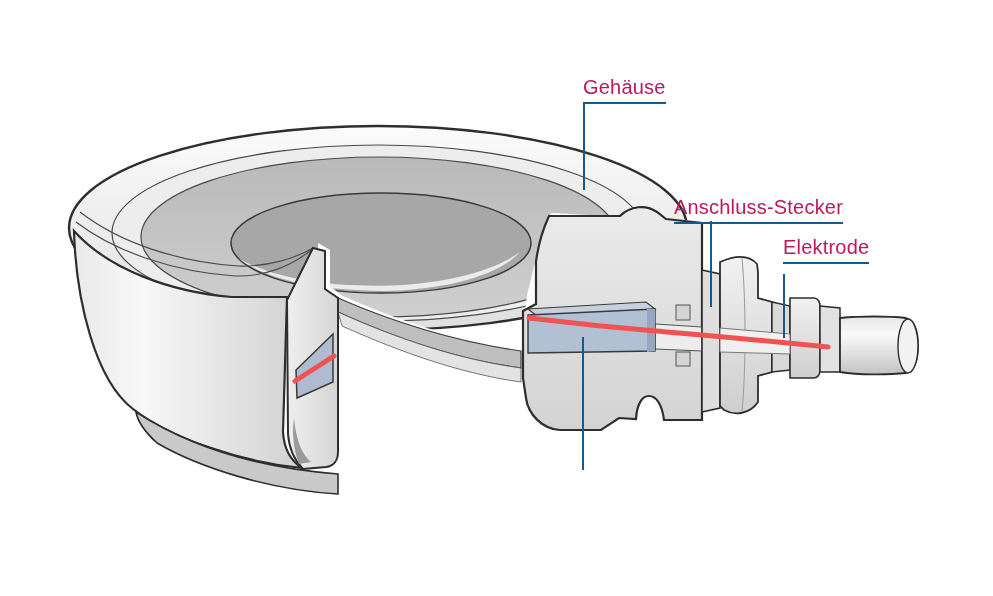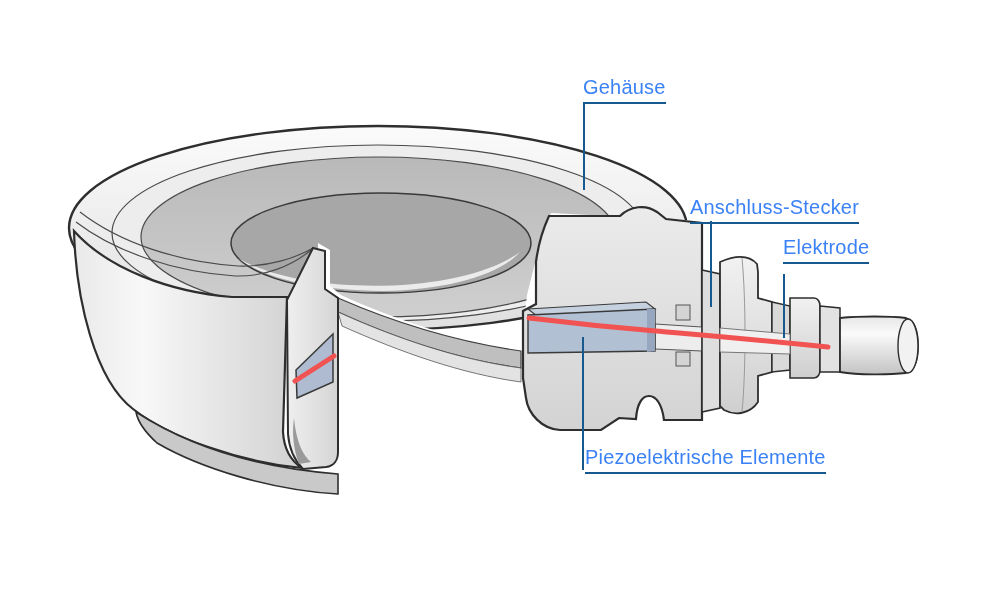--- a/index.html
+++ b/index.html
@@ -3,30 +3,30 @@
 <meta charset="utf-8">
 <style>
   html,body{margin:0;padding:0;background:#ffffff;}
   .stage{
     position:relative;width:993px;height:596px;background:#ffffff;overflow:hidden;
     font-family:"Liberation Sans", sans-serif;
   }
   .stage svg{position:absolute;left:0;top:0;}
   .diagram-label{
     position:absolute;
-    color:#3b82f6;
+    color:#be185d;
     font-size:20px;
     line-height:1.15;
     padding-bottom:3px;
     border-bottom:2px solid #17598F;
     white-space:nowrap;
     letter-spacing:0.2px;
   }
   .lbl-gehaeuse{left:583px;top:76px;min-width:78px;}
-  .lbl-anschluss{left:690px;top:196px;min-width:162px;text-align:center;}
+  .lbl-anschluss{left:674px;top:196px;min-width:162px;text-align:center;}
   .lbl-elektrode{left:783px;top:236px;min-width:84px;}
   .lbl-piezo{left:585px;top:446px;min-width:227px;}
 </style>
 </head>
 <body>
 
 <div class="stage">
 
 <svg width="993" height="596" viewBox="0 0 993 596">
   <defs>
@@ -135,15 +135,14 @@
     <path d="M584,102 L584,190"></path>
     <path d="M711,221 L711,307"></path>
     <path d="M784,274 L784,338"></path>
     <path d="M583,470 L583,337"></path>
   </g>
 </svg>
 
 <div class="diagram-label lbl-gehaeuse">Gehäuse</div>
 <div class="diagram-label lbl-anschluss">Anschluss-Stecker</div>
 <div class="diagram-label lbl-elektrode">Elektrode</div>
-<div class="diagram-label lbl-piezo">Piezoelektrische Elemente</div>
 
 </div>
 
 </body></html>

